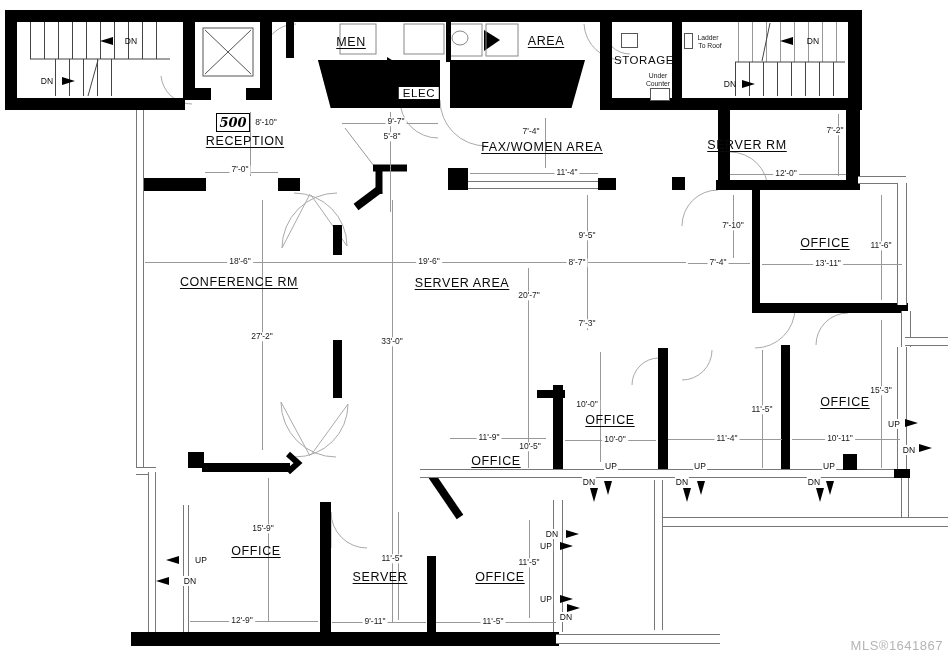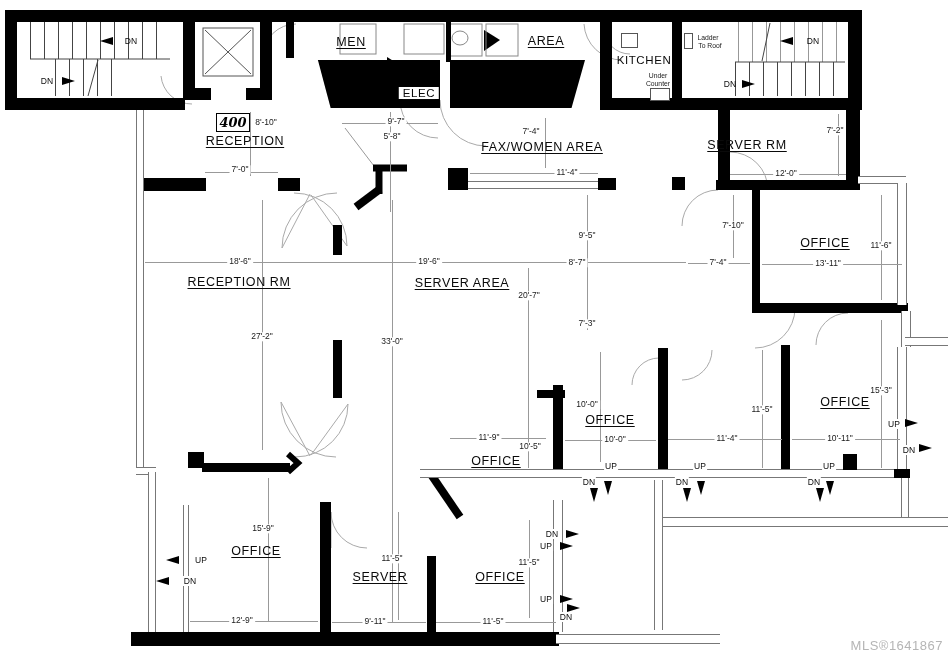--- a/index.html
+++ b/index.html
@@ -191,49 +191,49 @@
   <div class="dlh" style="left:565px;top:440px;width:91px"></div>
   <div class="dlh" style="left:450px;top:438px;width:96px"></div>
   <div class="dlv" style="left:268px;top:478px;height:144px"></div>
   <div class="dlh" style="left:190px;top:621px;width:128px"></div>
   <div class="dlv" style="left:398px;top:512px;height:108px"></div>
   <div class="dlh" style="left:332px;top:622px;width:94px"></div>
   <div class="dlv" style="left:529px;top:520px;height:98px"></div>
   <div class="dlh" style="left:436px;top:622px;width:120px"></div>
 
   <div class="suite" style="left:216px;top:113px;width:34px;height:19px">
-      <span>400</span>
+      <span>500</span>
     </div>
   <span class="dim" style="left:266px;top:123px">8'-10"</span>
   <span class="room" style="left:245px;top:141px">RECEPTION</span>
   <span class="dim" style="left:240px;top:170px">7'-0"</span>
 
   <span class="room" style="left:351px;top:42px">MEN</span>
   <span class="room" style="left:546px;top:41px">AREA</span>
   <span class="room" style="left:419px;top:93px;font-size:11.5px;background:#fff;padding:0 4px">ELEC</span>
 
   <span class="dim" style="left:396px;top:122px">9'-7"</span>
   <span class="dim" style="left:392px;top:137px">5'-8"</span>
 
   <span class="dim" style="left:531px;top:132px">7'-4"</span>
   <span class="room" style="left:542px;top:147px">FAX/WOMEN AREA</span>
   <span class="dim" style="left:567px;top:173px">11'-4"</span>
 
-  <span class="room nobar" style="left:644px;top:60px;font-size:11.5px">KITCHEN</span>
+  <span class="room nobar" style="left:644px;top:60px;font-size:11.5px">STORAGE</span>
   <span class="tiny" style="left:658px;top:76px">Under</span>
   <span class="tiny" style="left:658px;top:84px">Counter</span>
   <span class="tiny" style="left:708px;top:38px">Ladder</span>
   <span class="tiny" style="left:710px;top:46px">To Roof</span>
 
   <span class="room" style="left:747px;top:145px">SERVER RM</span>
   <span class="dim" style="left:835px;top:131px">7'-2"</span>
   <span class="dim" style="left:786px;top:174px">12'-0"</span>
 
   <span class="dim" style="left:240px;top:262px">18'-6"</span>
-  <span class="room" style="left:239px;top:282px">RECEPTION RM</span>
+  <span class="room" style="left:239px;top:282px">CONFERENCE RM</span>
   <span class="dim" style="left:262px;top:337px">27'-2"</span>
 
   <span class="dim" style="left:429px;top:262px">19'-6"</span>
   <span class="room" style="left:462px;top:283px">SERVER AREA</span>
   <span class="dim" style="left:392px;top:342px">33'-0"</span>
   <span class="dim" style="left:529px;top:296px">20'-7"</span>
   <span class="dim" style="left:587px;top:236px">9'-5"</span>
   <span class="dim" style="left:577px;top:263px">8'-7"</span>
   <span class="dim" style="left:587px;top:324px">7'-3"</span>
 

